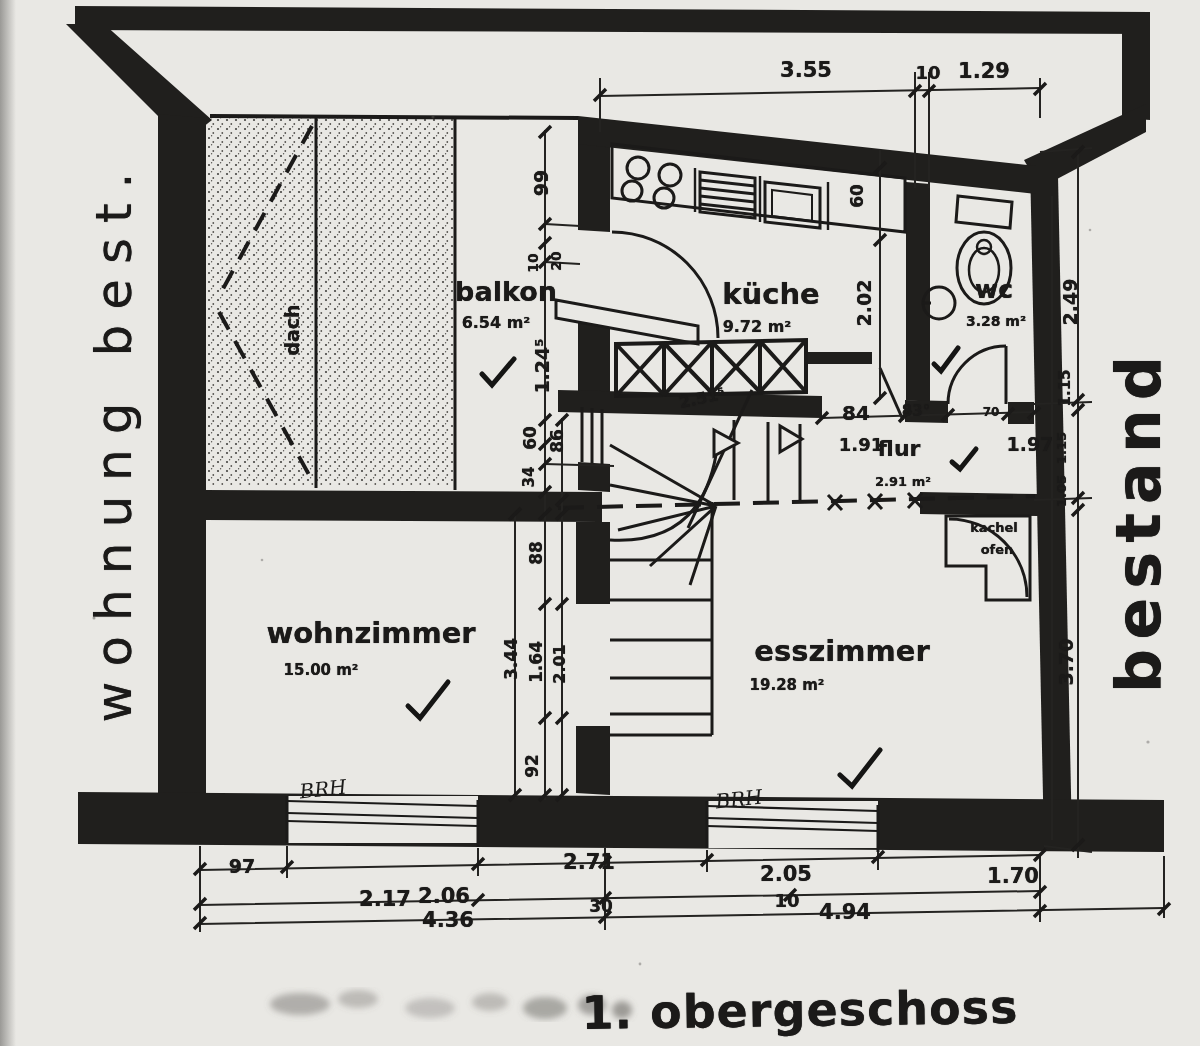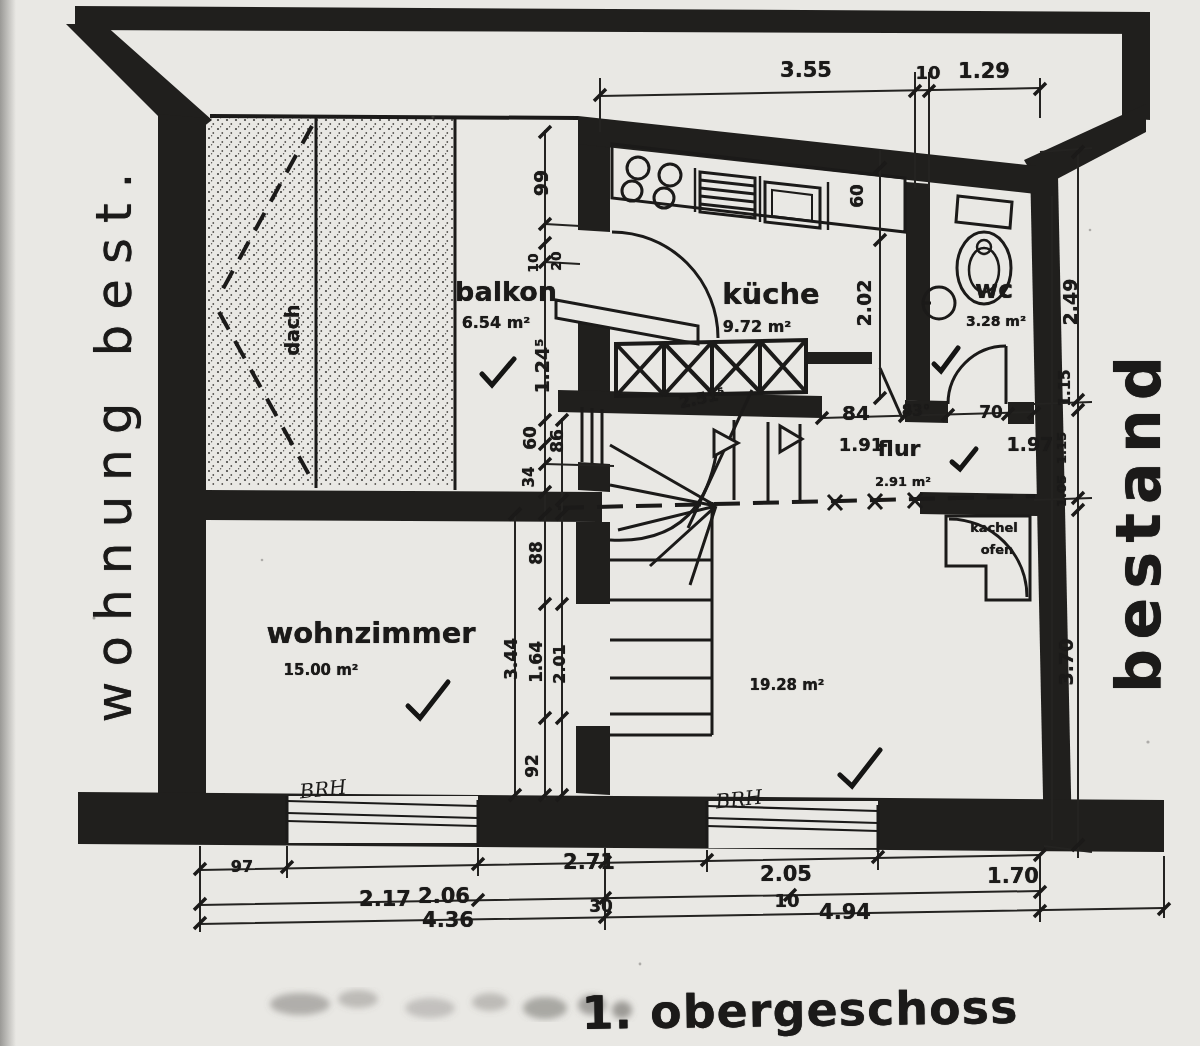--- a/index.html
+++ b/index.html
@@ -189,20 +189,21 @@
 <div class="rm" style="left:506px;top:291px;font-size:27px;">balkon</div>
 <div class="rm" style="left:496px;top:322px;font-size:16px;">6.54 m²</div>
 <div class="rm" style="left:771px;top:294px;font-size:29px;">küche</div>
 <div class="rm" style="left:757px;top:326px;font-size:16px;">9.72 m²</div>
 <div class="rm" style="left:994px;top:289px;font-size:25px;">wc</div>
 <div class="rm" style="left:996px;top:321px;font-size:14px;">3.28 m²</div>
 <div class="rm" style="left:899px;top:448px;font-size:22px;">flur</div>
 <div class="rm" style="left:903px;top:481px;font-size:13px;">2.91 m²</div>
 <div class="rm" style="left:371px;top:633px;font-size:29px;">wohnzimmer</div>
 <div class="rm" style="left:321px;top:670px;font-size:15px;">15.00 m²</div>
+<div class="rm" style="left:842px;top:651px;font-size:29px;">esszimmer</div>
 <div class="rm" style="left:787px;top:685px;font-size:15px;">19.28 m²</div>
 <div class="rm" style="left:994px;top:527px;font-size:13px;">kachel</div>
 <div class="rm" style="left:997px;top:549px;font-size:13px;">ofen</div>
 
 <div class="hand" style="left:323px;top:789px;font-size:20px;">BRH</div>
 <div class="hand" style="left:739px;top:799px;font-size:20px;">BRH</div>
 
 <div class="d" style="left:762px;top:70px;font-size:21px;margin-left:44px;">3.55</div>
 <div class="d" style="left:928px;top:72px;font-size:18px;">10</div>
 <div class="d" style="left:984px;top:71px;font-size:21px;">1.29</div>
@@ -220,25 +221,25 @@
 <div class="d r" style="left:532px;top:766px;font-size:17px;">92</div>
 <div class="d r" style="left:1070px;top:302px;font-size:19px;">2.49</div>
 <div class="d r" style="left:1065px;top:388px;font-size:15px;">1.15</div>
 <div class="d r" style="left:1061px;top:448px;font-size:13px;">1.15</div>
 <div class="d r" style="left:1061px;top:491px;font-size:13px;">1.05</div>
 <div class="d r" style="left:1066px;top:662px;font-size:19px;">3.70</div>
 <div class="d r" style="left:857px;top:196px;font-size:17px;">60</div>
 <div class="d r" style="left:864px;top:303px;font-size:19px;">2.02</div>
 <div class="d" style="left:856px;top:413px;font-size:20px;">84</div>
 <div class="d" style="left:916px;top:411px;font-size:15px;">83°</div>
-<div class="d" style="left:991px;top:412px;font-size:17px;">70</div>
+<div class="d" style="left:991px;top:412px;font-size:12px;">70</div>
 <div class="d" style="left:861px;top:444px;font-size:18px;">1.91</div>
 <div class="d" style="left:1030px;top:444px;font-size:19px;text-align:right;">1.97</div>
 <div class="d" style="left:702px;top:398px;font-size:16px;transform:translate(-50%,-50%) rotate(-12deg);">2.51⁵</div>
-<div class="d" style="left:242px;top:866px;font-size:16px;">97</div>
+<div class="d" style="left:242px;top:866px;font-size:19px;">97</div>
 <div class="d" style="left:385px;top:859px;font-size:21px;margin-top:40px;">2.17</div>
 <div class="d" style="left:404px;top:896px;font-size:21px;margin-left:40px;">2.06</div>
 <div class="d" style="left:448px;top:920px;font-size:21px;">4.36</div>
 <div class="d" style="left:589px;top:862px;font-size:21px;">2.71</div>
 <div class="d" style="left:601px;top:906px;font-size:17px;">30</div>
 <div class="d" style="left:786px;top:874px;font-size:21px;">2.05</div>
 <div class="d" style="left:1013px;top:876px;font-size:21px;">1.70</div>
 <div class="d" style="left:787px;top:900px;font-size:18px;">10</div>
 <div class="d" style="left:845px;top:912px;font-size:21px;">4.94</div>
 

